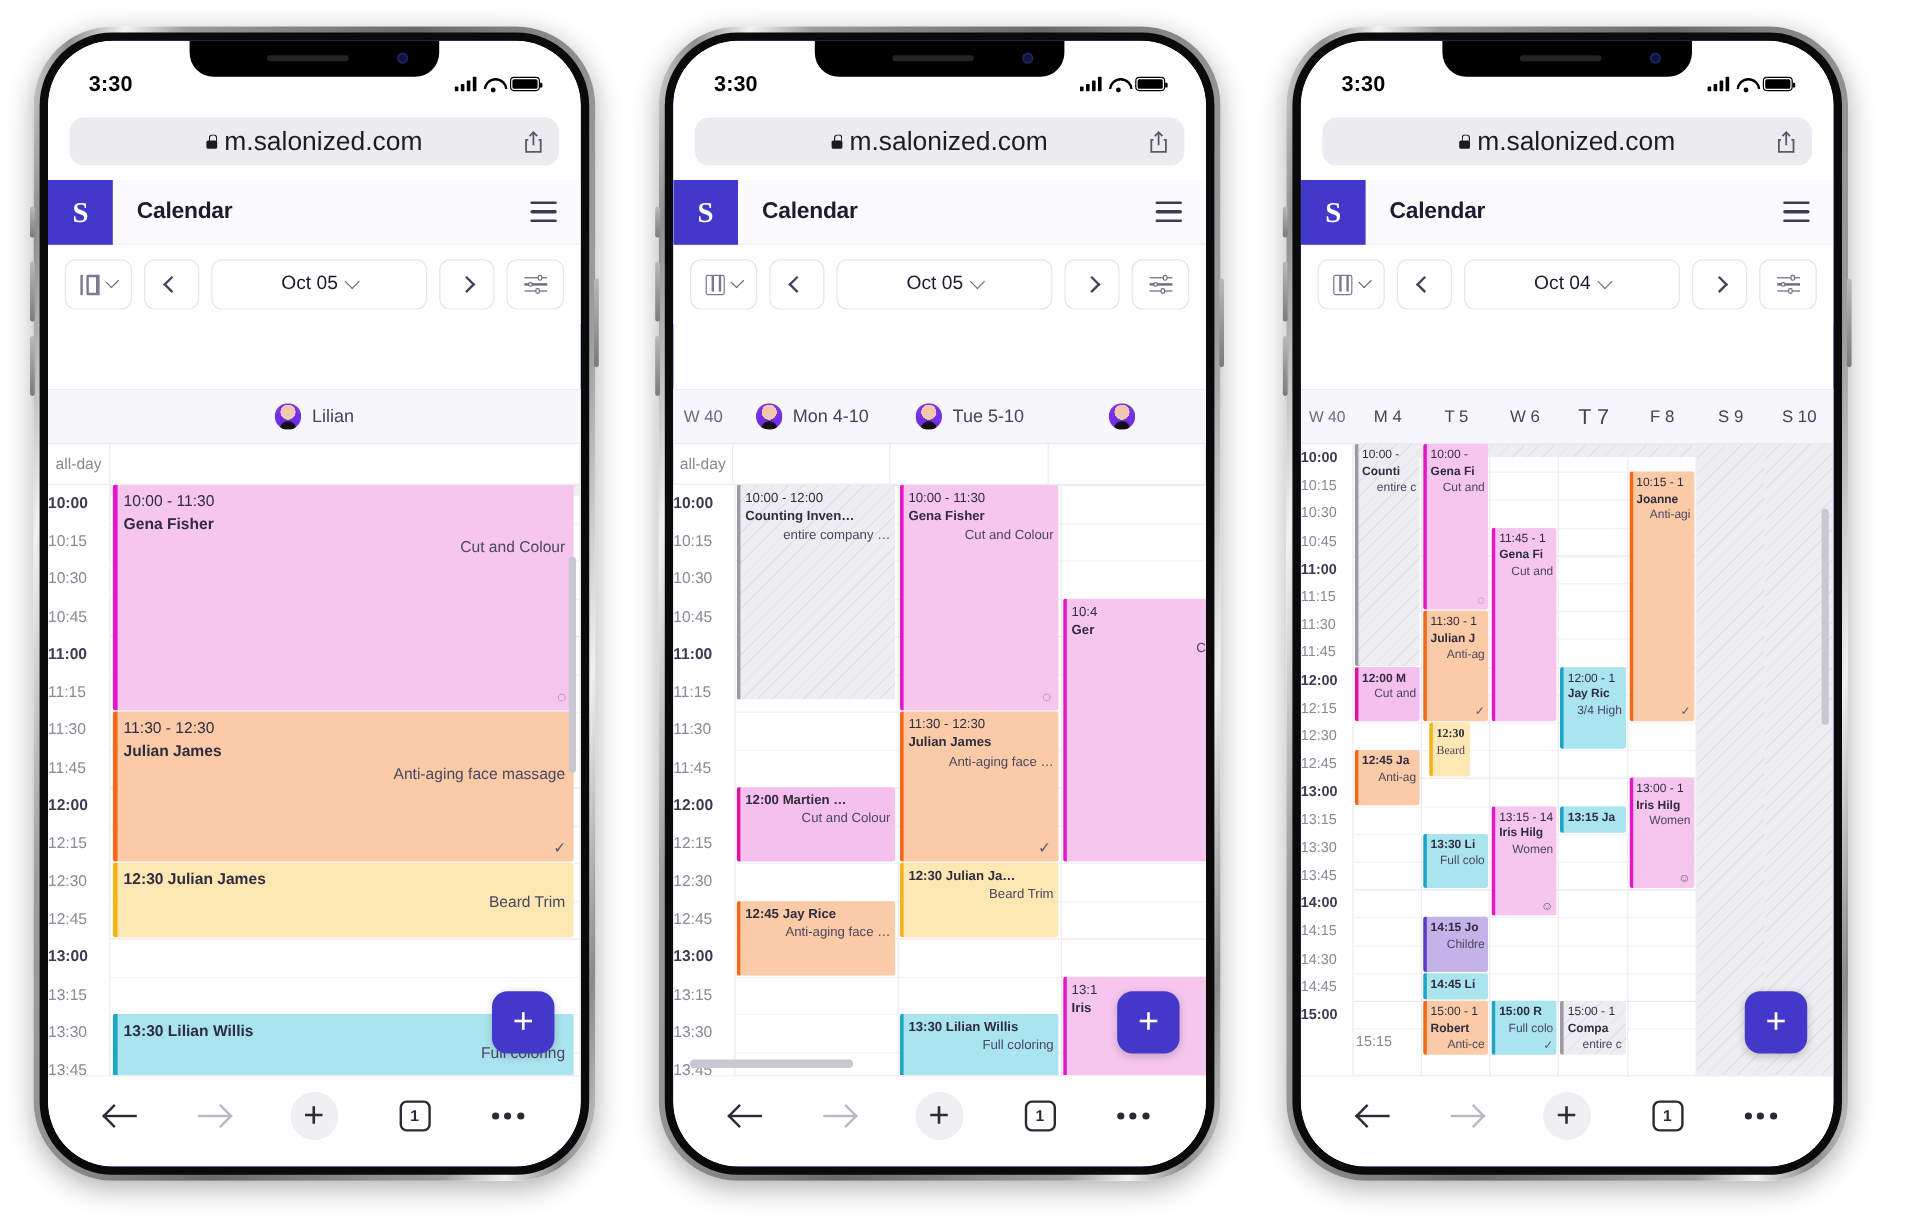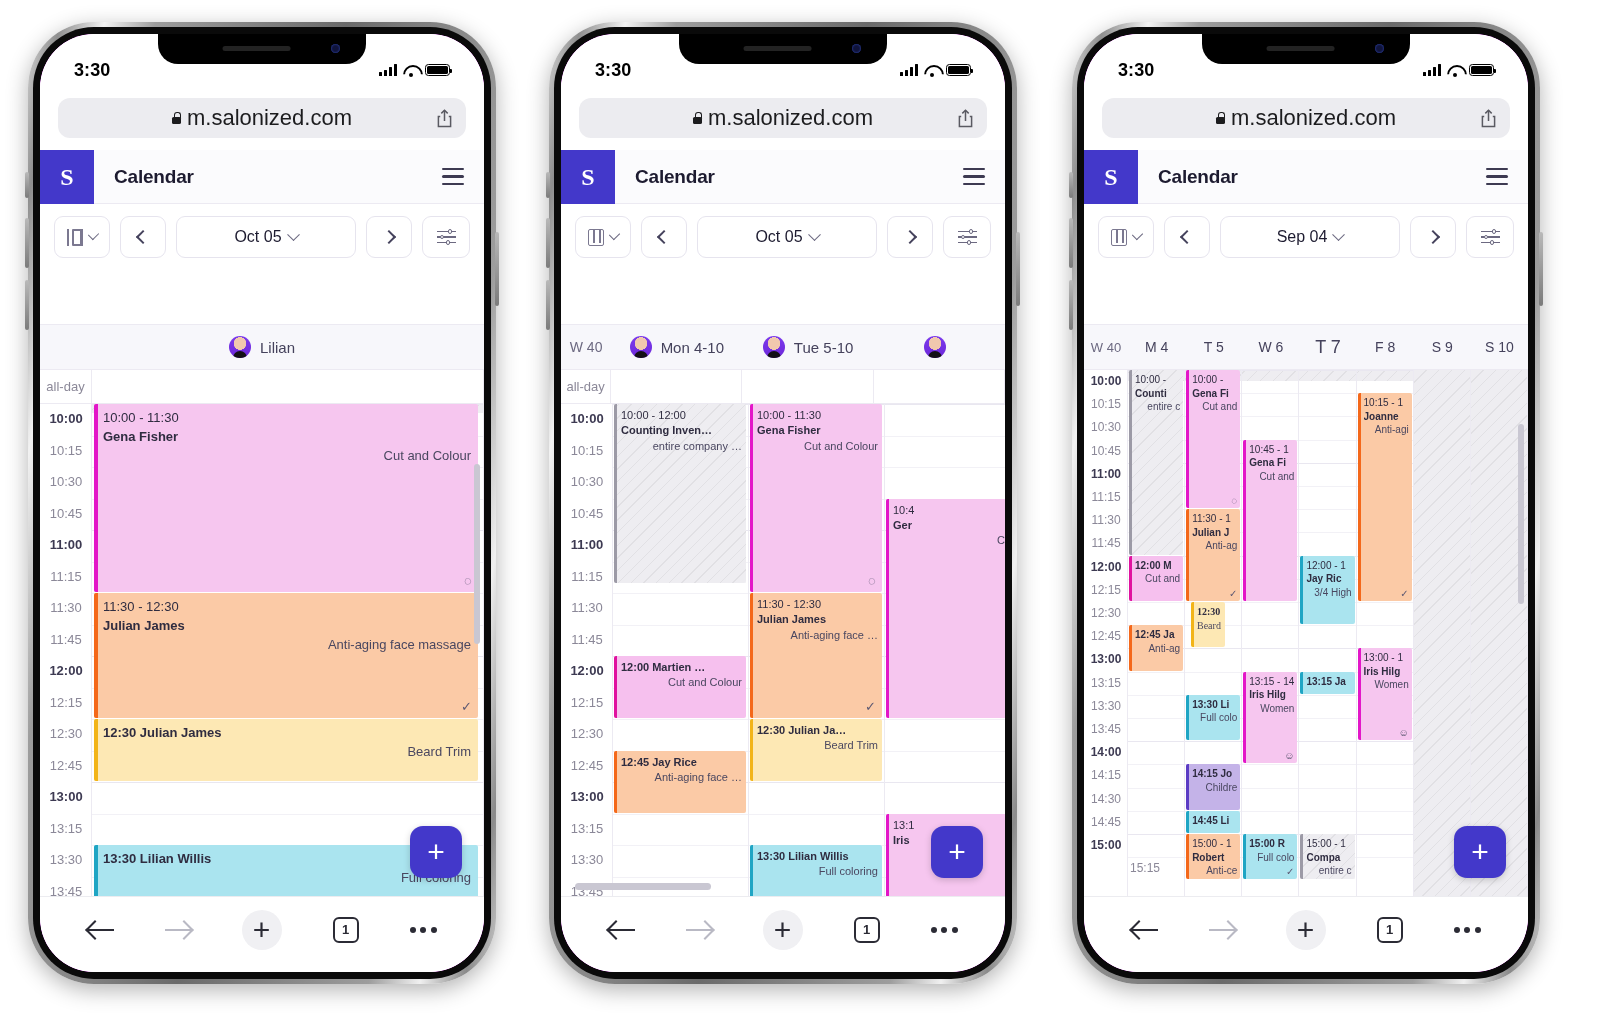--- a/index.html
+++ b/index.html
@@ -25,21 +25,21 @@
     box-shadow: 0 6px 22px rgba(0,0,0,.30);
   }
   .frame-mid {
     position: absolute; inset: 5px;
     border-radius: 61px;
     background: #0a0a0a;
   }
   .frame-inner {
     position: absolute; inset: 12px;
     border-radius: 54px;
-    background: #d946ef;
+    background: #1d4ed8;
     overflow: hidden;
   }
   .screen {
     position: absolute; inset: 0;
     border-radius: 54px;
     background: #fff;
     overflow: hidden;
   }
   .notch {
     position: absolute; top: 0; left: 50%; transform: translateX(-50%);
@@ -155,21 +155,21 @@
   .avatar::after{ content:""; position:absolute; left:50%; bottom:0; transform:translateX(-50%); width:14px; height:7px; background:#131016; border-radius:7px 7px 0 0;}
 
   .allday { display:flex; height:34px; border-bottom:1px solid #eceaf2; font-size:13px; color:#8b8898; }
   .allday .lbl { display:flex;align-items:center;justify-content:center; border-right:1px solid #eceaf2; }
   .allday .cellx { border-right:1px solid #eceaf2; }
 
   .grid-wrap { position:relative; overflow:hidden; }
   .gutter { position:absolute; left:0; top:0; bottom:0; border-right:1px solid #eceaf2; background:#fff; z-index:4; }
   .trow { position:absolute; left:0; right:0; border-top:1px solid #f2f1f6; }
   .trow.hour { border-top:1px solid #e9e7f0; }
-  .tlabel { position:absolute; left:0; font-size:13px; color:#8b8898; text-align:center; }
+  .tlabel { position:absolute; left:0; font-size:13px; color:#8b8898; text-align:left; }
   .tlabel.hour { font-weight:700; color:#3d3a52; }
 
   .daycol { position:absolute; top:0; bottom:0; border-right:1px solid #eceaf2; }
   .hatched {
     background-color:#eeedf1;
     background-image: repeating-linear-gradient(-45deg, rgba(0,0,0,.055) 0 1px, transparent 1px 9px);
   }
 
   .ev { position:absolute; border-radius:2px; overflow:hidden; padding:5px 7px 4px 9px; }
   .ev .bar { position:absolute; left:0; top:0; bottom:0; width:4px; }
@@ -679,21 +679,21 @@
   </div>
         <div class="toolbar">
     <div class="tb-btn tb-view">
       <span class="ic-week"></span>
                 <span class="chev"></span>
     </div>
     <div class="tb-btn tb-arrow">
       <span class="caret-l"></span>
     </div>
     <div class="tb-btn tb-date">
-      <span>Sep 04</span>
+      <span>Oct 04</span>
       <span class="chev"></span>
     </div>
     <div class="tb-btn tb-arrow">
       <span class="caret-r"></span>
     </div>
     <div class="tb-btn tb-filter">
       <span class="ic-filter">
                   <i></i>
                   <i></i>
                   <i></i>
@@ -810,21 +810,21 @@
      <div class="n">14:45 Li</div>
                 </div>
                 <div class="ev tiny" style="left:102.14285714285714px;top:464px;width:54.142857142857146px;height:45.4px;background:#fbcaa6;">
      <span class="bar" style="background:#f4681a;"></span>
      <div class="t">15:00 - 1</div>
                   <div class="n">Robert</div>
                   <div class="s">Anti-ce</div>
                 </div>
                 <div class="ev tiny" style="left:159.28571428571428px;top:69.6px;width:54.142857142857146px;height:161.4px;background:#f6c6ef;">
      <span class="bar" style="background:#e316c8;"></span>
-     <div class="t">10:45 - 1</div>
+     <div class="t">11:45 - 1</div>
                   <div class="n">Gena Fi</div>
                   <div class="s">Cut and</div>
                 </div>
                 <div class="ev tiny" style="left:159.28571428571428px;top:301.59999999999997px;width:54.142857142857146px;height:91.8px;background:#f6c6ef;">
      <span class="bar" style="background:#e316c8;"></span>
      <div class="t">13:15 - 14</div>
                   <div class="n">Iris Hilg</div>
                   <div class="s">Women</div>
                   <span class="mark">☺</span>
                 </div>

